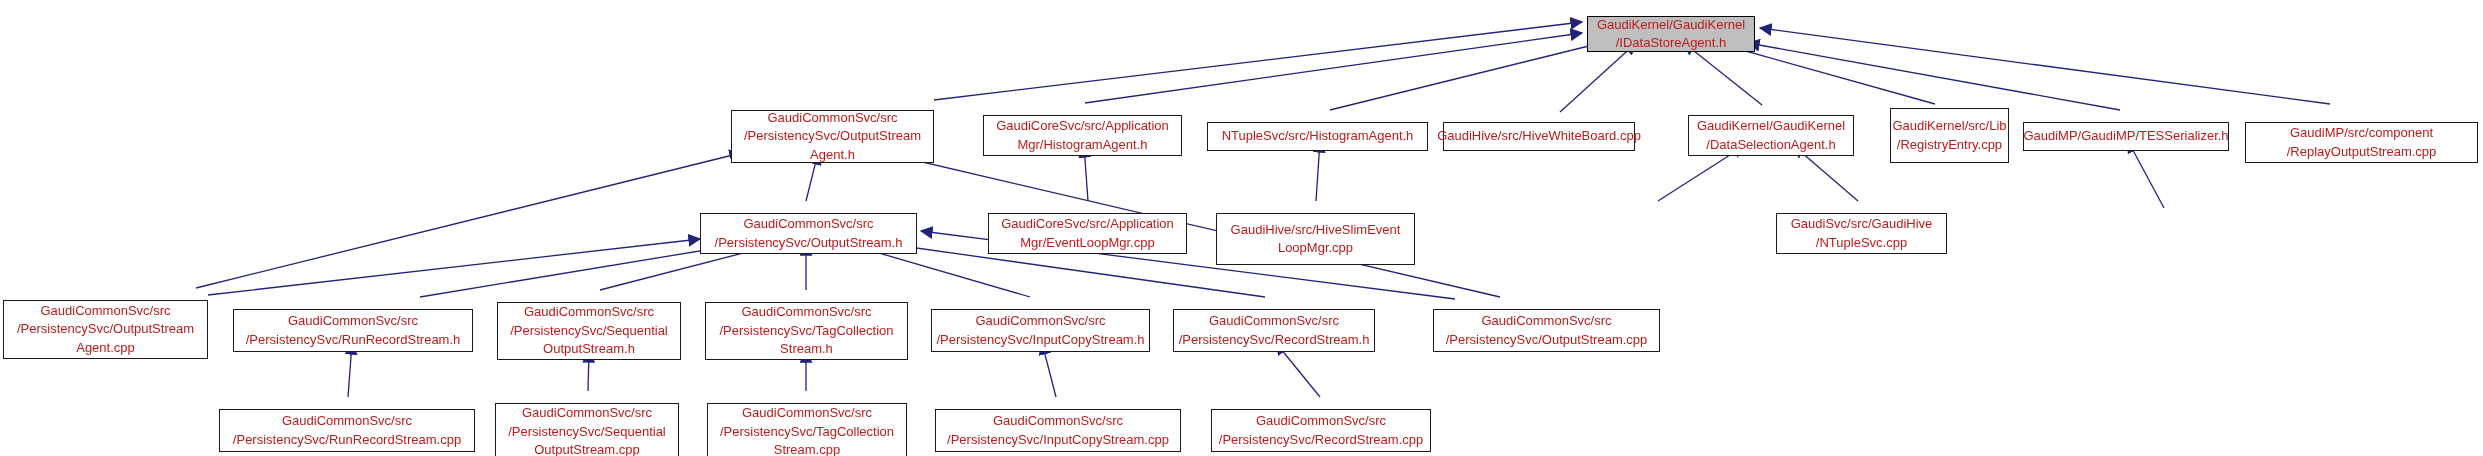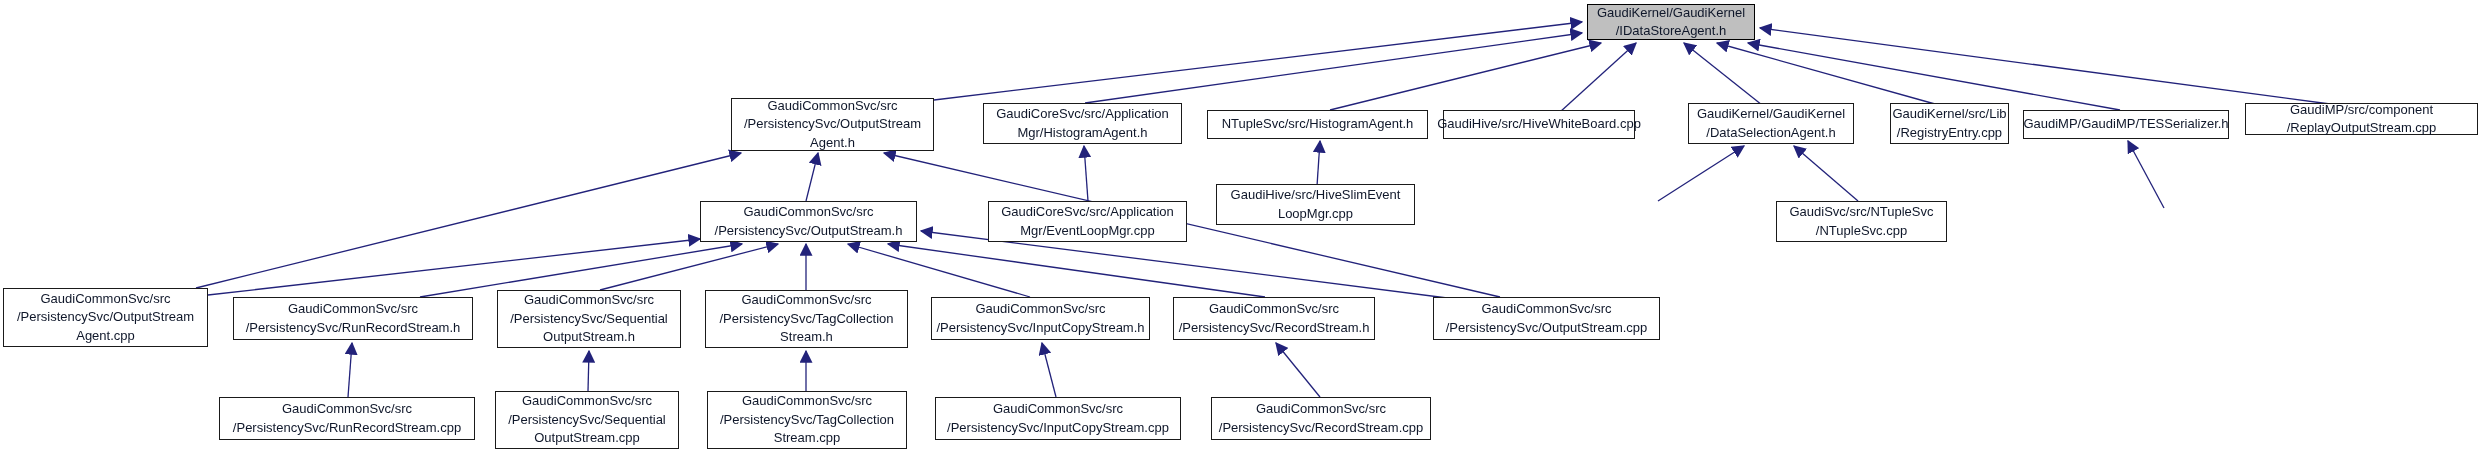--- a/index.html
+++ b/index.html
@@ -9,30 +9,31 @@
     background:#ffffff;
     font-family:"Liberation Sans", sans-serif;
     overflow:hidden;
   }
   #edges{position:absolute;left:0;top:0;width:2483px;height:456px;z-index:0;}
   .node{
     position:absolute;
     box-sizing:border-box;
     background:#ffffff;
     border:1px solid #1a1a1a;
-    color:#0f172a;
+    color:#b91c1c;
     font-size:13px;
     line-height:18.5px;
     text-align:center;
     white-space:pre-line;
     display:flex;
     align-items:center;
     justify-content:center;
     z-index:1;
     cursor:pointer;
+    margin-top:12px;
   }
   .node.root{
     background:#bfbfbf;
     border:1px solid #000000;
   }
   .edge{stroke:#22227a;stroke-width:1.3;fill:none;}
 </style>
 </head>
 <body>
 
@@ -84,33 +85,33 @@
 
   <div class="node" style="left:731px;top:98px;width:203px;height:53px">GaudiCommonSvc/src
 /PersistencySvc/OutputStream
 Agent.h</div>
   <div class="node" style="left:983px;top:103px;width:199px;height:41px">GaudiCoreSvc/src/Application
 Mgr/HistogramAgent.h</div>
   <div class="node" style="left:1207px;top:110px;width:221px;height:29px">NTupleSvc/src/HistogramAgent.h</div>
   <div class="node" style="left:1443px;top:110px;width:192px;height:29px">GaudiHive/src/HiveWhiteBoard.cpp</div>
   <div class="node" style="left:1688px;top:103px;width:166px;height:41px">GaudiKernel/GaudiKernel
 /DataSelectionAgent.h</div>
-  <div class="node" style="left:1890px;top:103px;width:119px;height:41px">GaudiKernel/src/Lib
+  <div class="node" style="left:1890px;top:96px;width:119px;height:55px">GaudiKernel/src/Lib
 /RegistryEntry.cpp</div>
   <div class="node" style="left:2023px;top:110px;width:206px;height:29px">GaudiMP/GaudiMP/TESSerializer.h</div>
-  <div class="node" style="left:2245px;top:103px;width:233px;height:32px">GaudiMP/src/component
+  <div class="node" style="left:2245px;top:110px;width:233px;height:41px">GaudiMP/src/component
 /ReplayOutputStream.cpp</div>
 
   <div class="node" style="left:700px;top:201px;width:217px;height:41px">GaudiCommonSvc/src
 /PersistencySvc/OutputStream.h</div>
   <div class="node" style="left:988px;top:201px;width:199px;height:41px">GaudiCoreSvc/src/Application
 Mgr/EventLoopMgr.cpp</div>
-  <div class="node" style="left:1216px;top:184px;width:199px;height:41px">GaudiHive/src/HiveSlimEvent
+  <div class="node" style="left:1216px;top:201px;width:199px;height:52px">GaudiHive/src/HiveSlimEvent
 LoopMgr.cpp</div>
-  <div class="node" style="left:1776px;top:201px;width:171px;height:41px">GaudiSvc/src/NTupleSvc
+  <div class="node" style="left:1776px;top:201px;width:171px;height:41px">GaudiSvc/src/GaudiHive
 /NTupleSvc.cpp</div>
 
   <div class="node" style="left:3px;top:288px;width:205px;height:59px">GaudiCommonSvc/src
 /PersistencySvc/OutputStream
 Agent.cpp</div>
   <div class="node" style="left:233px;top:297px;width:240px;height:43px">GaudiCommonSvc/src
 /PersistencySvc/RunRecordStream.h</div>
   <div class="node" style="left:497px;top:290px;width:184px;height:58px">GaudiCommonSvc/src
 /PersistencySvc/Sequential
 OutputStream.h</div>

